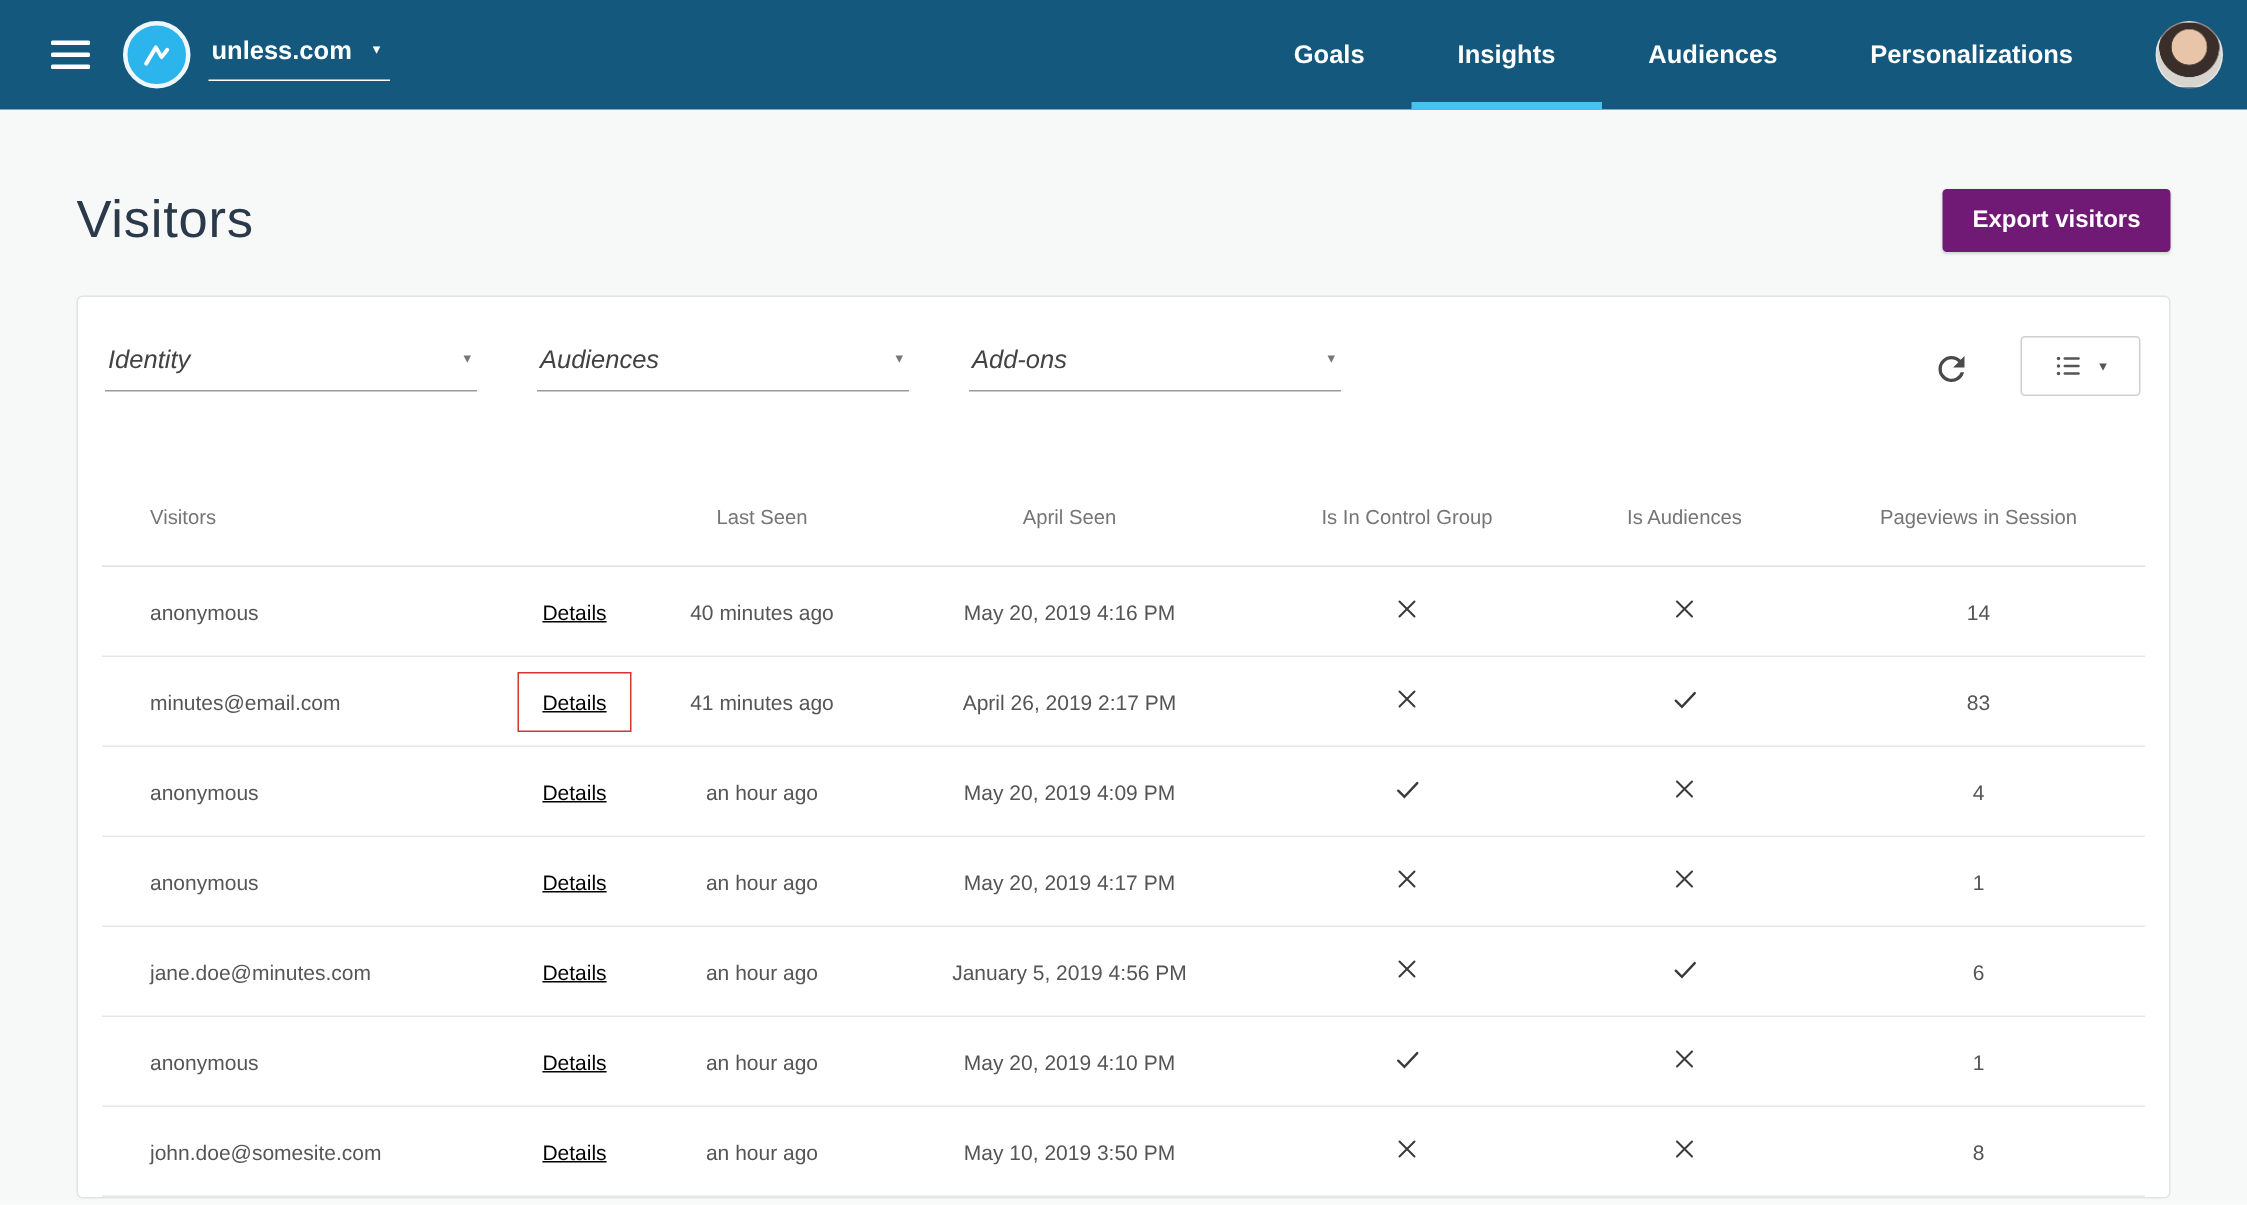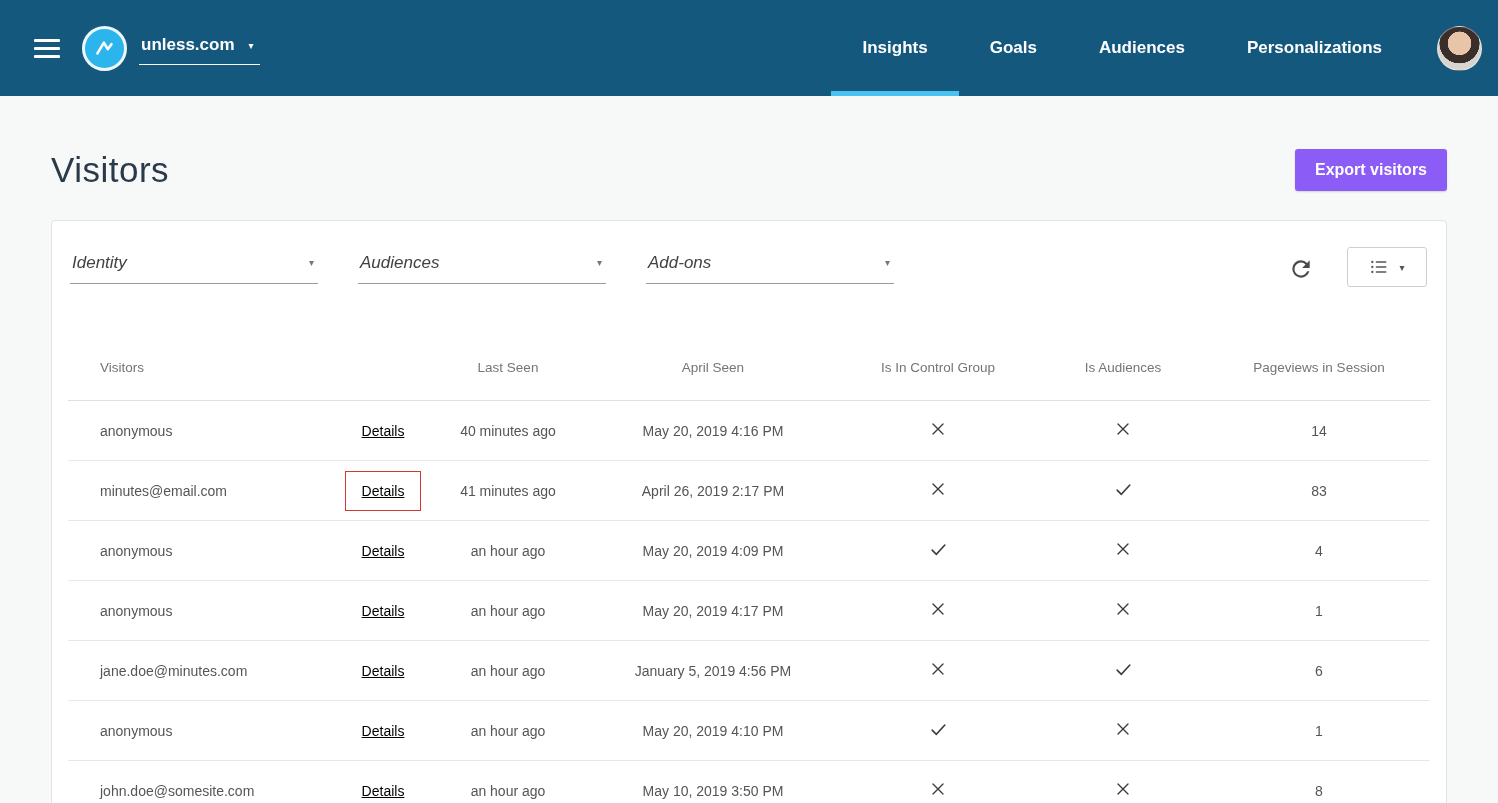--- a/index.html
+++ b/index.html
@@ -5,21 +5,21 @@
   * { margin: 0; padding: 0; box-sizing: border-box; }
   html, body { width: 1498px; height: 803px; overflow: hidden; }
   body {
     font-family: "Liberation Sans", "DejaVu Sans", sans-serif;
     background: #f7f8f8;
     color: #444;
   }
 
   
   .navbar {
-    height: 96px;
+    height: 73px;
     background: #14587e;
     display: flex;
     align-items: stretch;
     position: relative;
   }
   .nav-left { display: flex; align-items: center; padding-left: 34px; }
   .hamburger { width: 26px; cursor: pointer; display: flex; flex-direction: column; gap: 5px; }
   .hamburger span { display: block; height: 3px; background: #fff; border-radius: 1px; }
   .logo-circle {
     width: 45px; height: 45px; border-radius: 50%;
@@ -59,21 +59,21 @@
   }
 
   
   .page { padding: 0 51px; }
   .title-row {
     margin-top: 53px;
     display: flex; align-items: center; justify-content: space-between;
   }
   .page-title { font-size: 35px; font-weight: 300; color: #2b3a4a; letter-spacing: 0.5px; }
   .export-btn {
-    background: #8b5cf6; color: #fff; border: none;
+    background: #701a75; color: #fff; border: none;
     font-family: inherit; font-size: 16px; font-weight: 600;
     padding: 12px 20px; border-radius: 3px; cursor: pointer;
     box-shadow: 0 1px 2px rgba(0,0,0,0.15);
   }
 
   
   .card {
     margin-top: 29px;
     background: #fff;
     border: 1px solid #e2e3e4;
@@ -152,25 +152,25 @@
       </svg>
     </div>
     <div class="site-switcher">
       <span>unless.com</span>
       <span class="caret">▾</span>
     </div>
   </div>
 
   <div class="nav-right">
     <nav class="nav-items">
+      <div class="nav-item">
+        <span>Goals</span>
+      </div>
       <div class="nav-item active">
         <span>Insights</span>
-      </div>
-      <div class="nav-item">
-        <span>Goals</span>
       </div>
       <div class="nav-item">
         <span>Audiences</span>
       </div>
       <div class="nav-item">
         <span>Personalizations</span>
       </div>
     </nav>
     <div class="avatar-wrap">
       <div class="avatar"></div>

